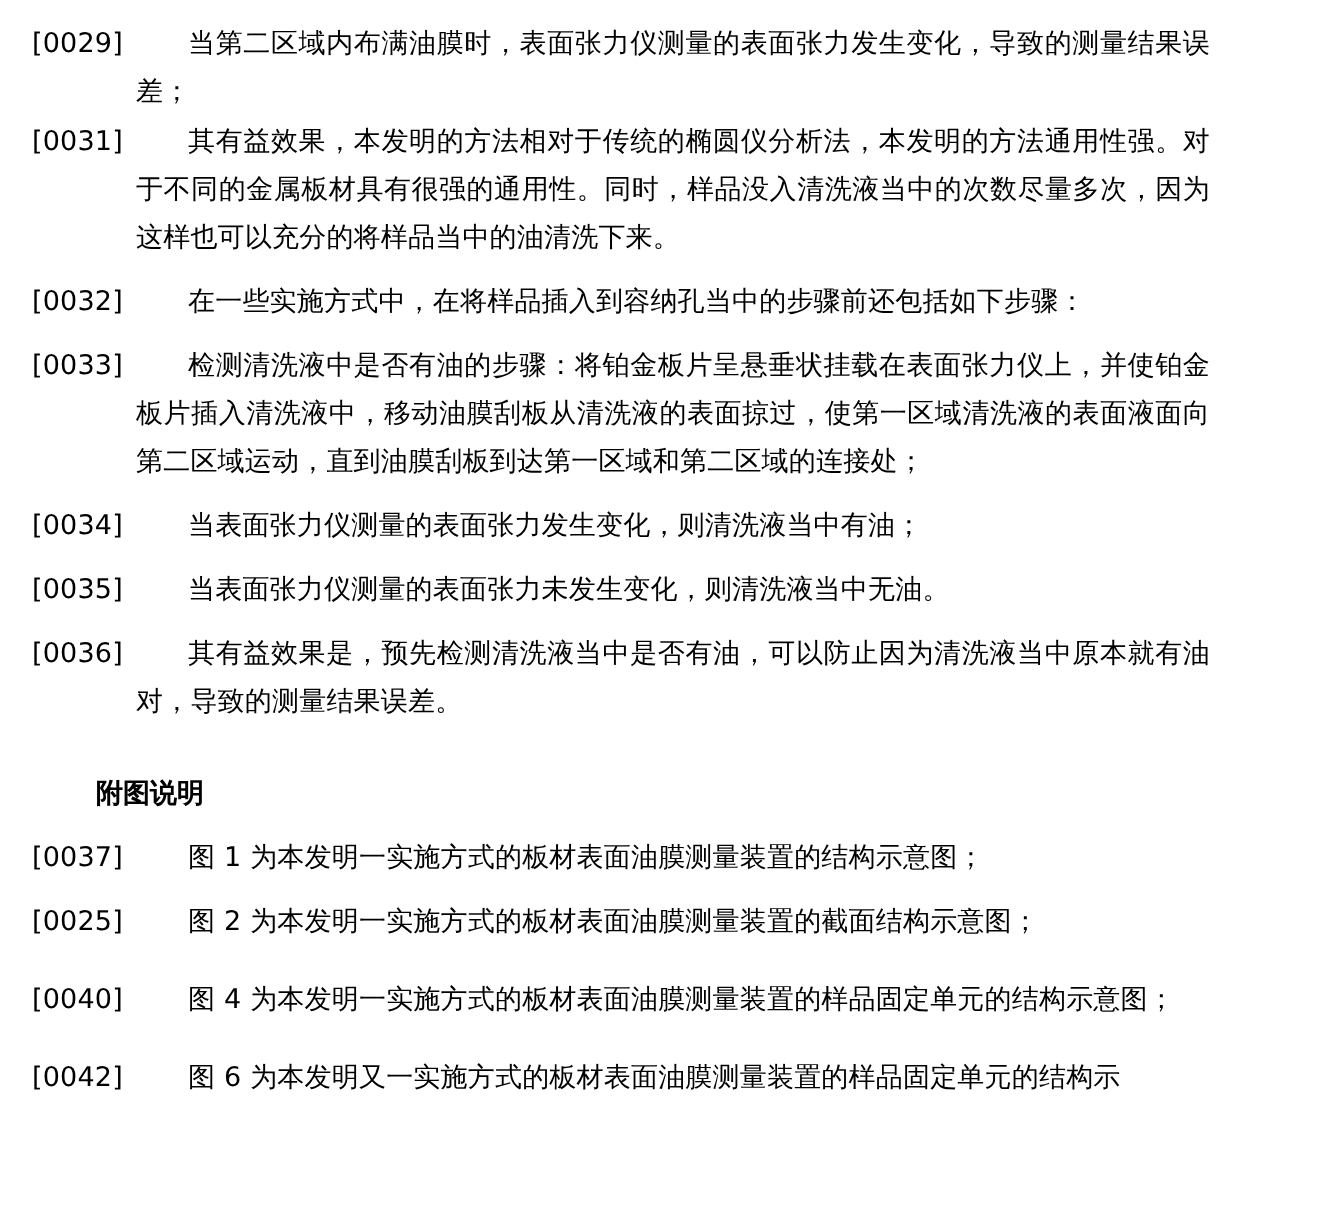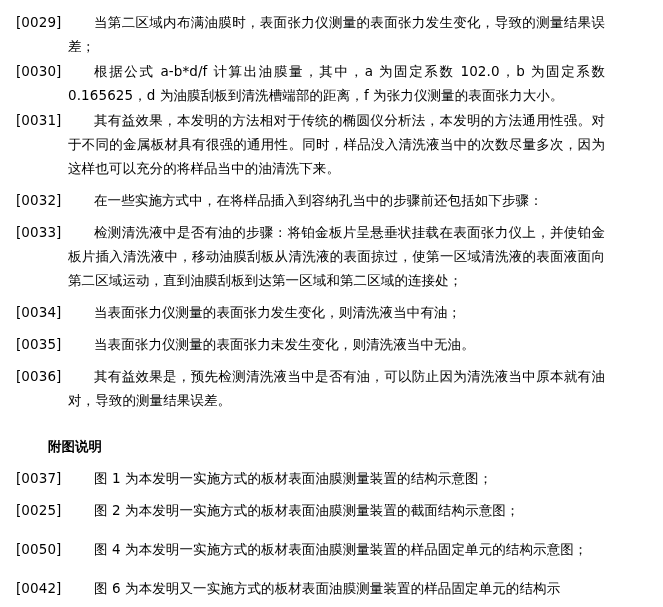--- a/index.html
+++ b/index.html
@@ -56,24 +56,20 @@
 <body>
 
 <div class="page">
   <div class="content">
 
     <div class="para">
       <span class="num">[0029]</span>
       <span class="txt">当第二区域内布满油膜时，表面张力仪测量的表面张力发生变化，导致的测量结果误差；</span>
     </div>
 
-    <div class="para">
-      <span class="num">[0030]</span>
-      <span class="txt">根据公式 a-b*d/f 计算出油膜量，其中，a 为固定系数 102.0，b 为固定系数 0.165625，d 为油膜刮板到清洗槽端部的距离，f 为张力仪测量的表面张力大小。</span>
-    </div>
 
     <div class="para">
       <span class="num">[0031]</span>
       <span class="txt">其有益效果，本发明的方法相对于传统的椭圆仪分析法，本发明的方法通用性强。对于不同的金属板材具有很强的通用性。同时，样品没入清洗液当中的次数尽量多次，因为这样也可以充分的将样品当中的油清洗下来。</span>
     </div>
 
     <div class="spacer-sm"></div>
 
     <div class="para">
       <span class="num">[0032]</span>
@@ -121,21 +117,21 @@
       <span class="num">[0025]</span>
       <span class="txt">图 2 为本发明一实施方式的板材表面油膜测量装置的截面结构示意图；</span>
     </div>
 
     <div class="spacer-sm"></div>
 
 
     <div class="spacer-sm"></div>
 
     <div class="para">
-      <span class="num">[0050]</span>
+      <span class="num">[0040]</span>
       <span class="txt">图 4 为本发明一实施方式的板材表面油膜测量装置的样品固定单元的结构示意图；</span>
     </div>
 
     <div class="spacer-sm"></div>
 
 
     <div class="spacer-sm"></div>
 
     <div class="para">
       <span class="num">[0042]</span>

